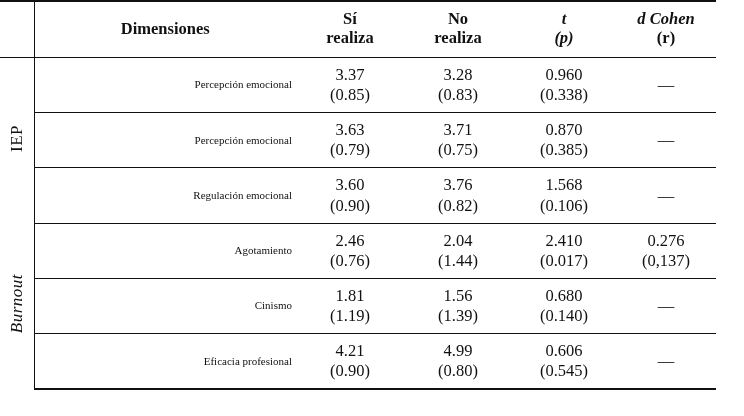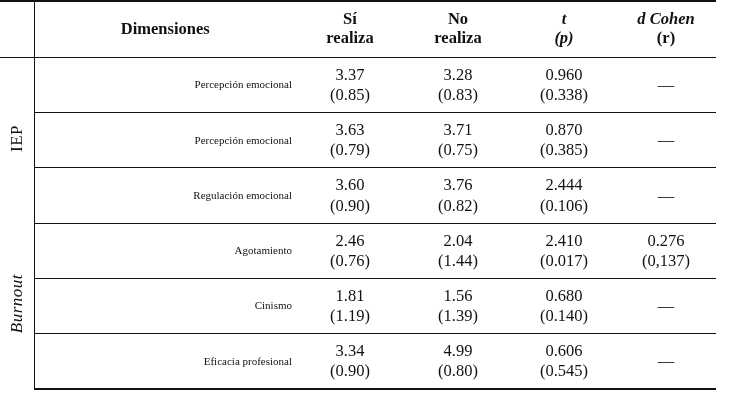--- a/index.html
+++ b/index.html
@@ -237,21 +237,21 @@
           </div>
         </td>
         <td class="num rule-mid">
           <div class="cell-pad">
             <span class="m">3.76</span>
             <span class="sd">(0.82)</span>
           </div>
         </td>
         <td class="num rule-mid">
           <div class="cell-pad">
-            <span class="m">2.444</span>
+            <span class="m">1.568</span>
             <span class="sd">(0.106)</span>
           </div>
         </td>
         <td class="dash rule-mid">
           <div class="cell-pad">
             <span class="m">—</span>
           </div>
         </td>
       </tr>
 
@@ -316,21 +316,21 @@
           </div>
         </td>
       </tr>
 
       <tr>
         <td class="dim rule-bottom">
           <div class="cell-pad">Eficacia profesional</div>
         </td>
         <td class="num rule-bottom">
           <div class="cell-pad">
-            <span class="m">3.34</span>
+            <span class="m">4.21</span>
             <span class="sd">(0.90)</span>
           </div>
         </td>
         <td class="num rule-bottom">
           <div class="cell-pad">
             <span class="m">4.99</span>
             <span class="sd">(0.80)</span>
           </div>
         </td>
         <td class="num rule-bottom">

